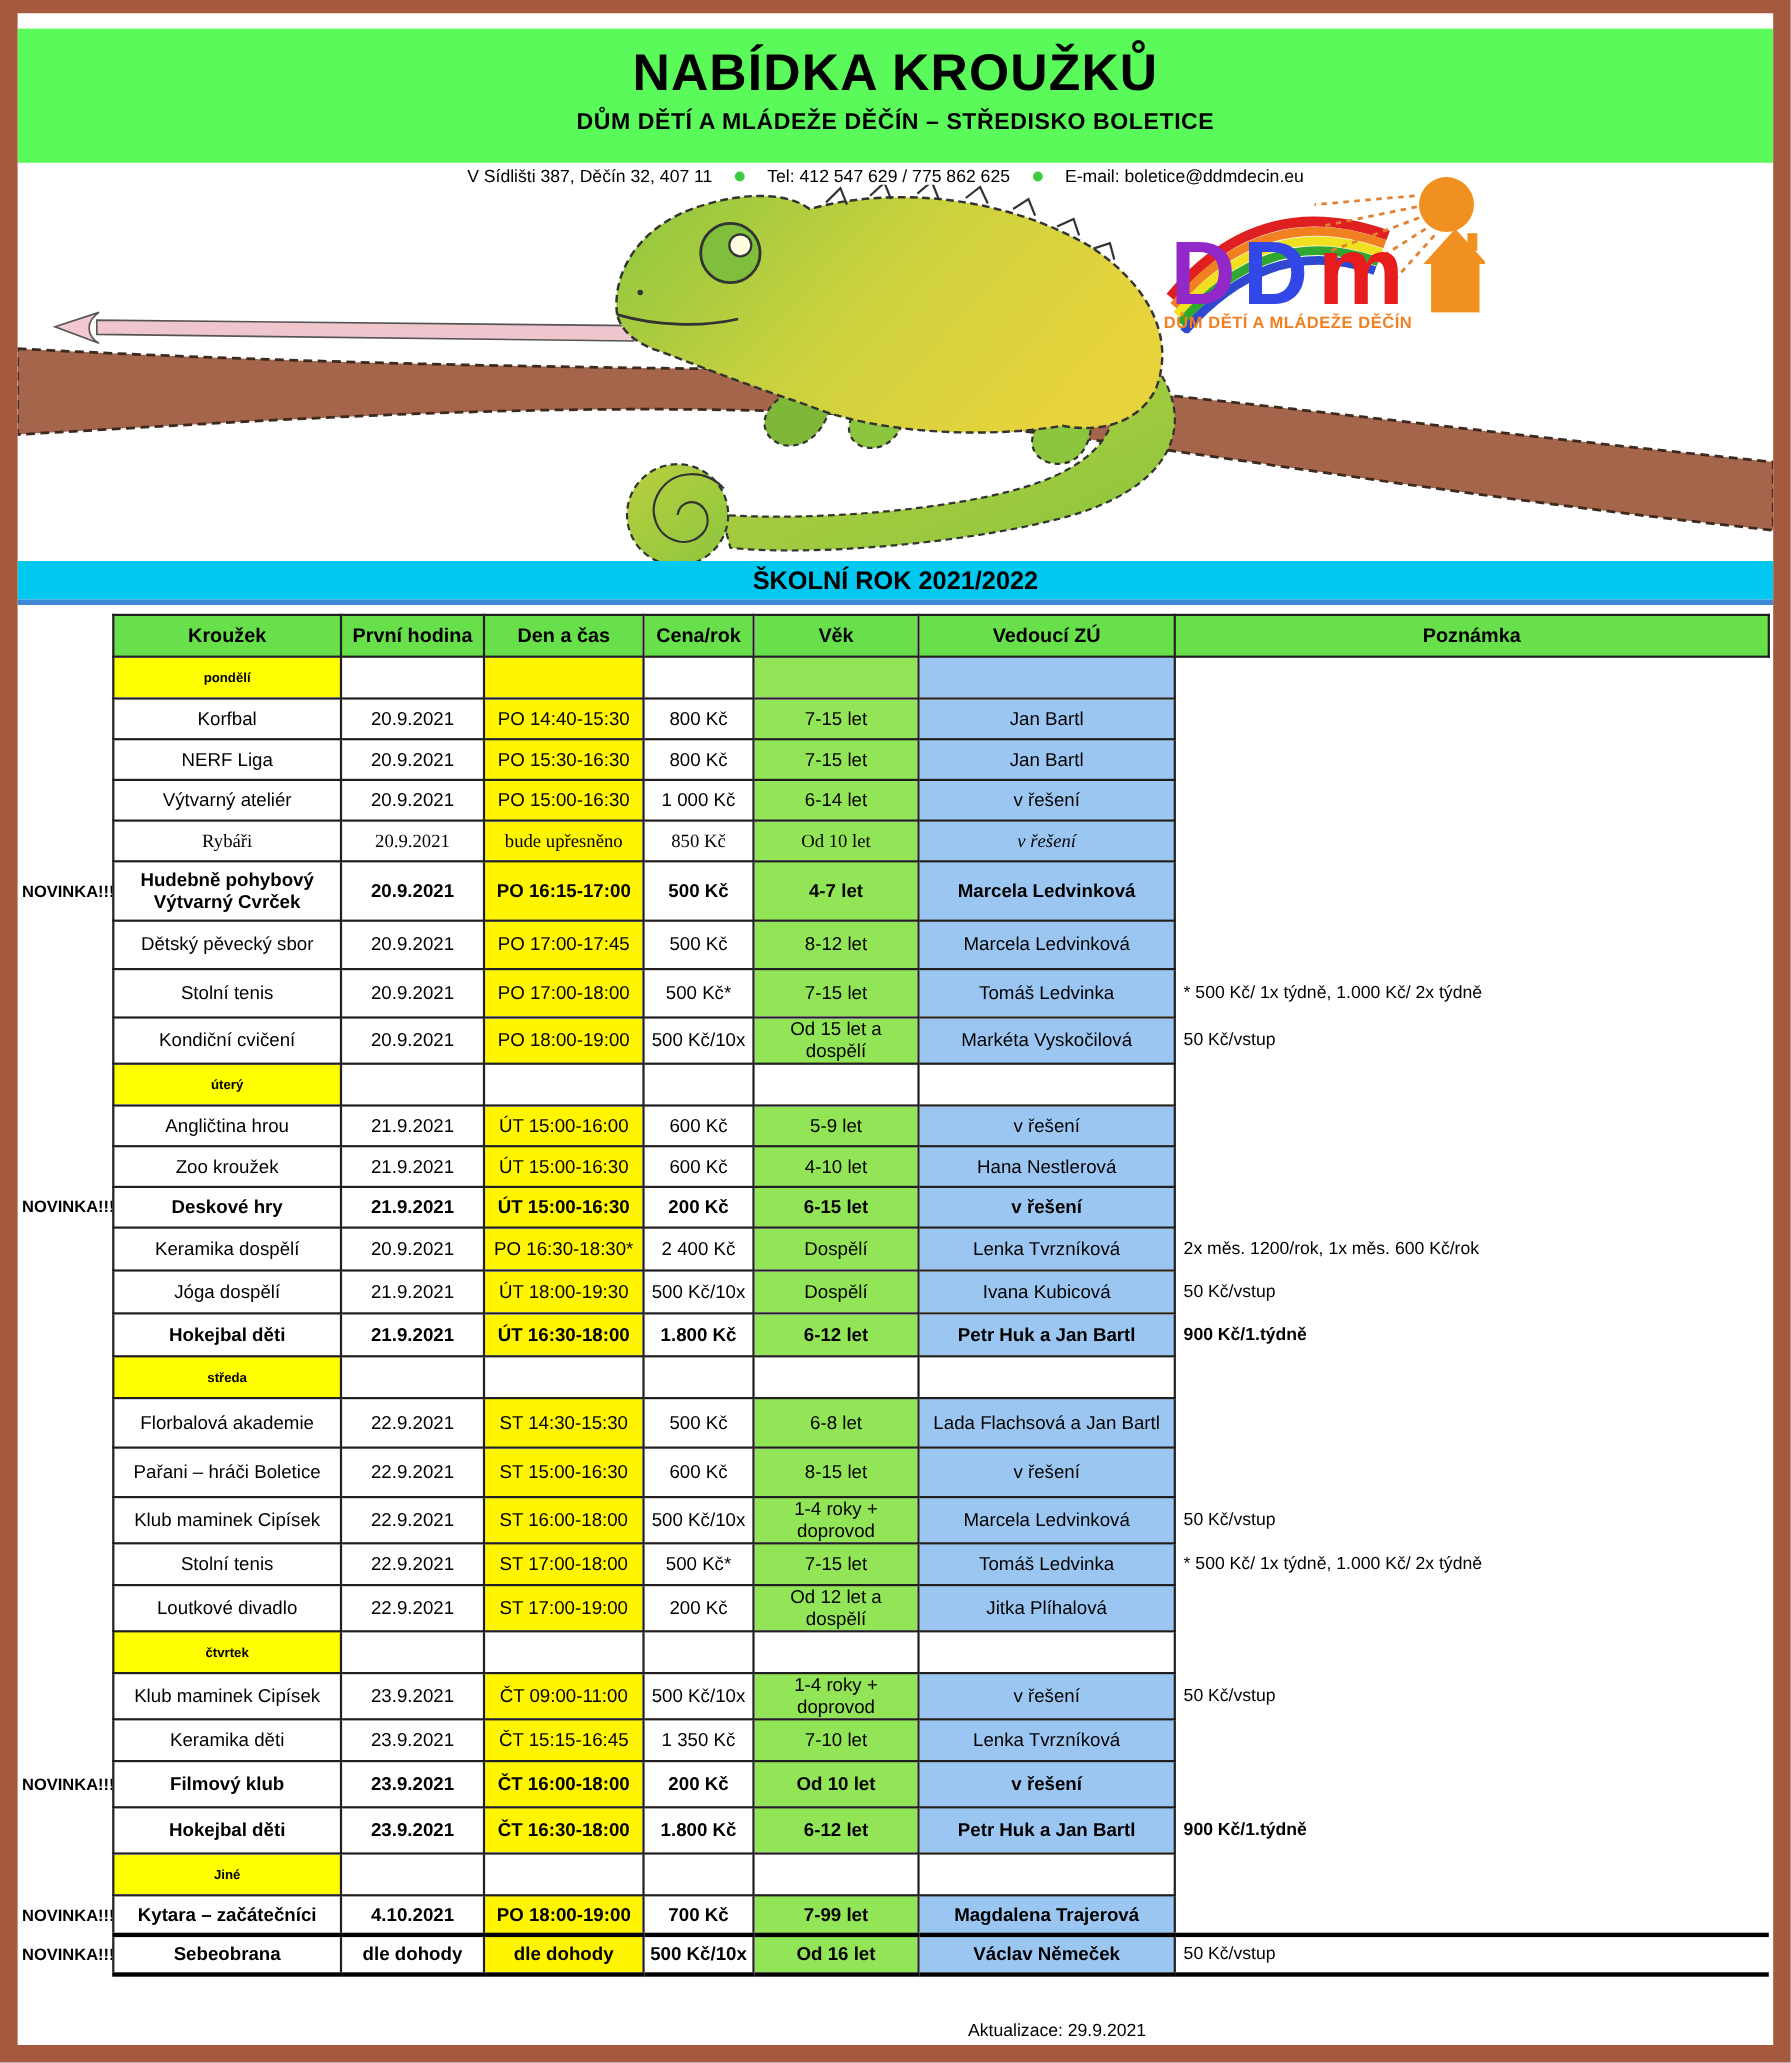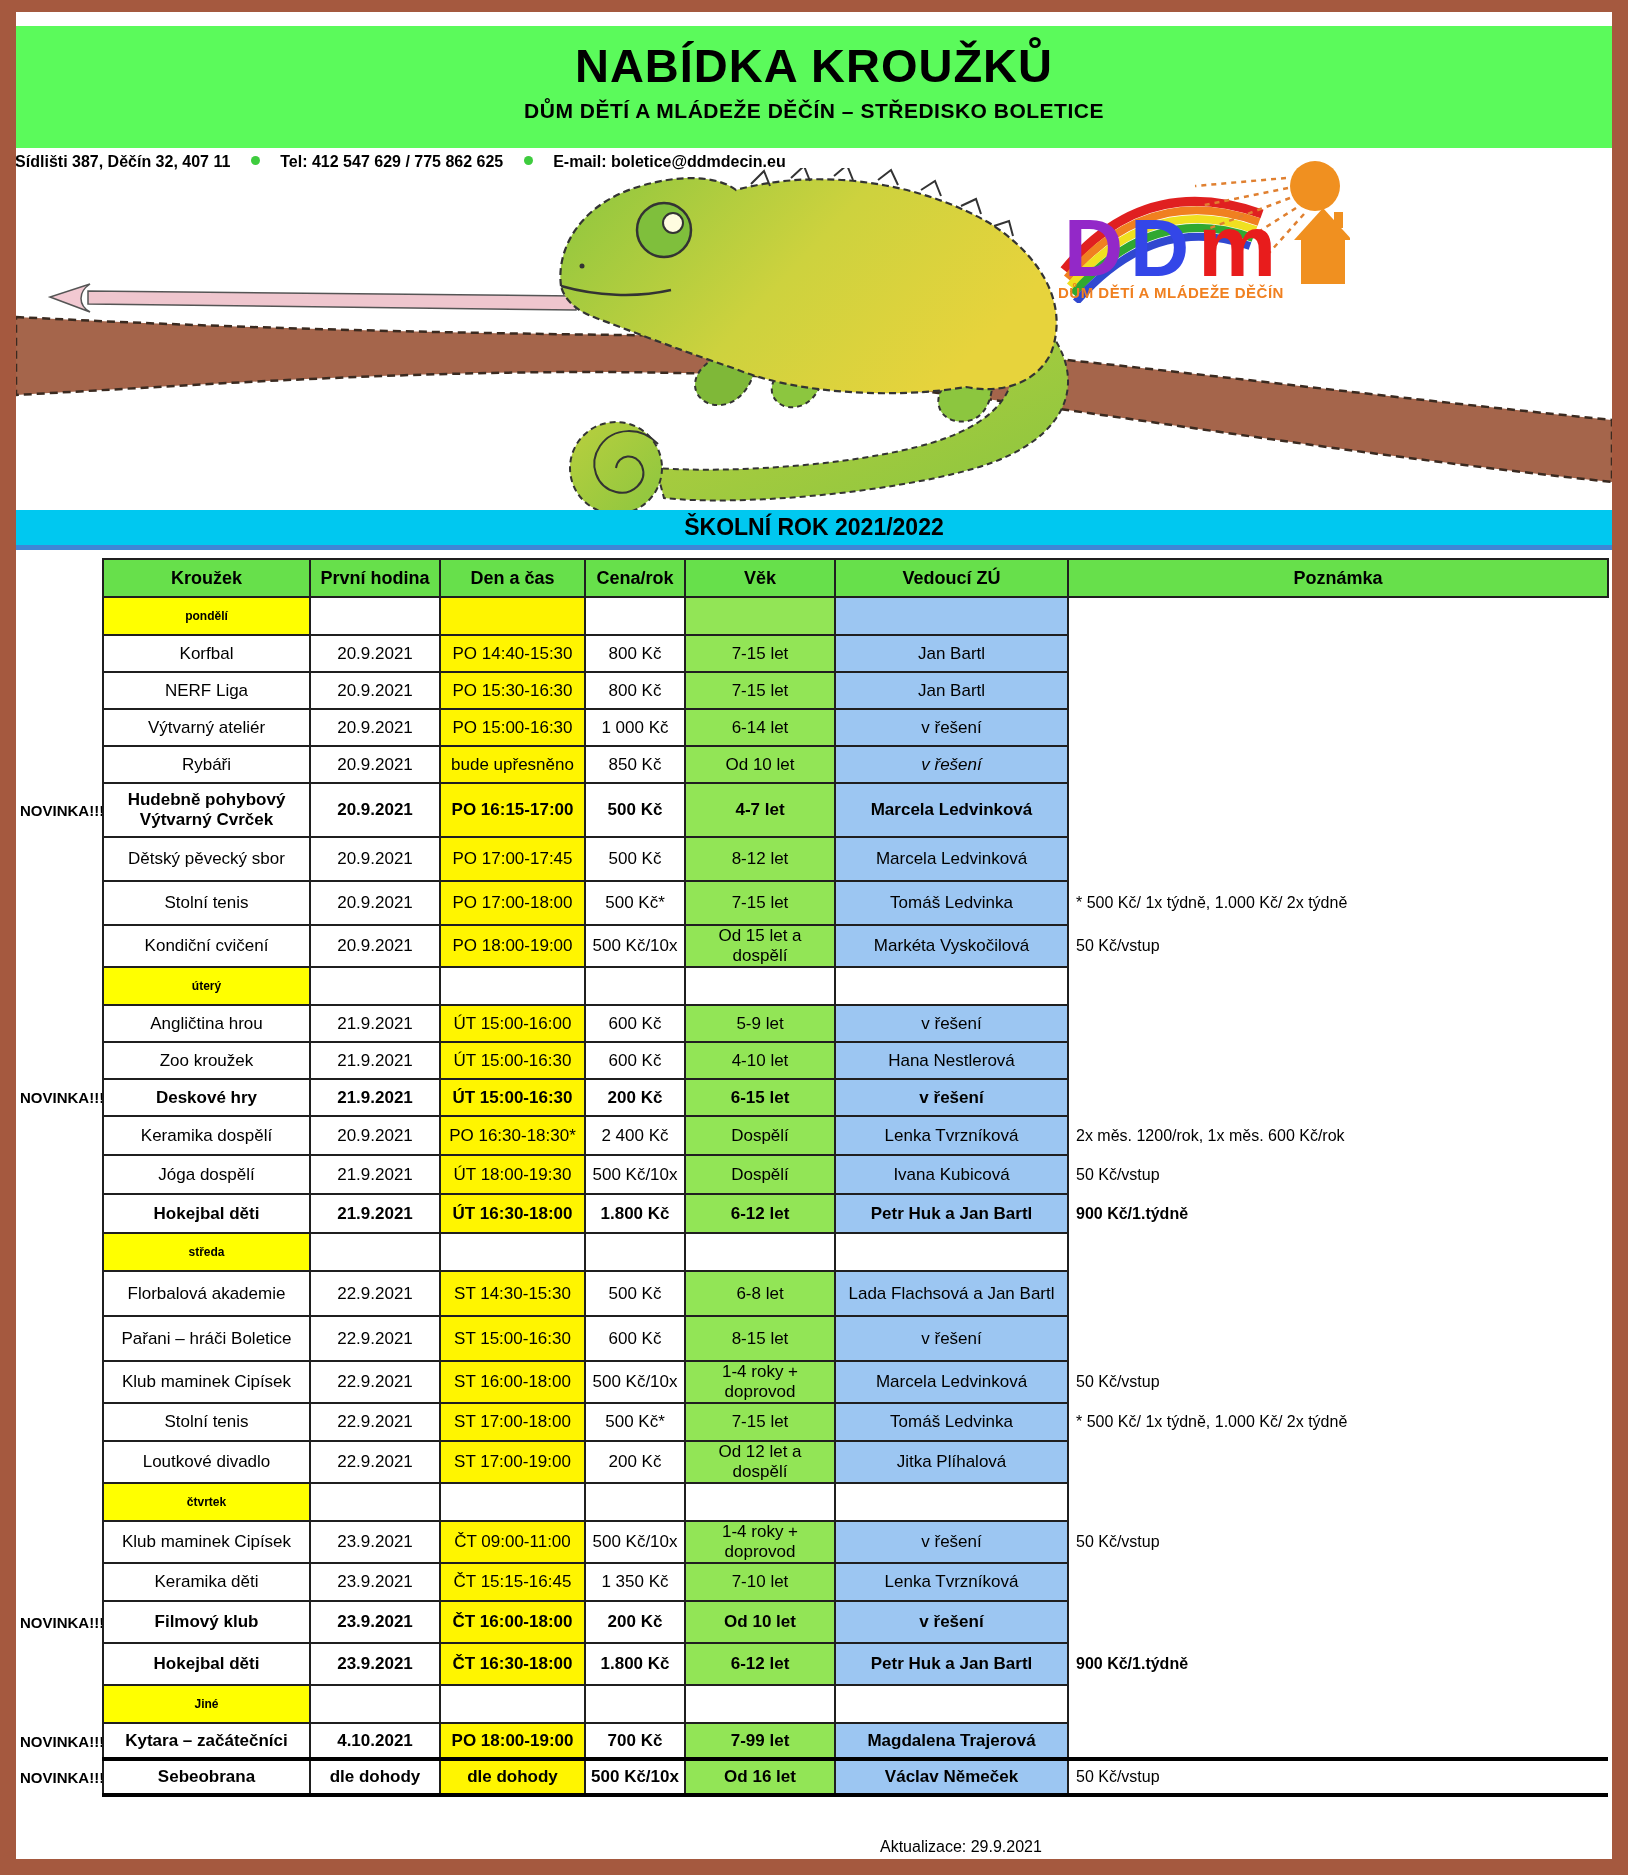--- a/index.html
+++ b/index.html
@@ -4,21 +4,21 @@
 <style>
   html,body{margin:0;padding:0;background:#888;}
   .canvas{position:relative;width:1628px;height:1875px;background:#ffffff;overflow:hidden;
           font-family:"Liberation Sans", sans-serif;color:#000;}
   .frame{position:absolute;inset:0;border:16px solid #a5593f;border-top-width:12px;z-index:60;pointer-events:none;}
 
   .green-band{position:absolute;left:16px;right:16px;top:26px;height:122px;background:#5bfa5b;text-align:center;z-index:2;}
   .title{padding-top:12px;font-size:47px;font-weight:bold;letter-spacing:1px;}
   .subtitle{margin-top:6px;font-size:21px;font-weight:bold;letter-spacing:.5px;}
 
-  .contact{position:absolute;left:0;right:18px;top:152px;text-align:left;font-size:16px;z-index:2;font-weight:bold;}
+  .contact{position:absolute;left:0;right:18px;top:152px;text-align:center;font-size:16px;z-index:2;}
   .contact .seg{vertical-align:middle;}
   .dot{display:inline-block;width:9px;height:9px;border-radius:50%;background:#3ecc3e;margin:0 16px 2px 16px;vertical-align:middle;}
 
   .art{position:absolute;left:16px;top:168px;width:1596px;height:362px;z-index:3;}
   .logo{position:absolute;left:1050px;top:158px;width:300px;height:145px;z-index:4;}
 
   .cyan-band{position:absolute;left:16px;right:16px;top:510px;height:35px;background:#00c8f0;z-index:5;
              text-align:center;line-height:35px;font-size:23px;font-weight:bold;}
   .blue-line{position:absolute;left:16px;right:16px;top:545px;height:5px;background:#3e86d6;z-index:5;}
 
@@ -187,21 +187,21 @@
         <tr class="" style="height: 37px;">
           <td class="gut"></td>
           <td class="cell">Výtvarný ateliér</td>
           <td class="cell">20.9.2021</td>
           <td class="cell y">PO 15:00-16:30</td>
           <td class="cell">1 000 Kč</td>
           <td class="cell g">6-14 let</td>
           <td class="cell b">v řešení</td>
           <td class="poz"></td>
         </tr>
-        <tr class="" style="height: 37px;">
+        <tr class="" style="height: 37px; font-family: Liberation Serif, serif;">
           <td class="gut"></td>
           <td class="cell">Rybáři</td>
           <td class="cell">20.9.2021</td>
           <td class="cell y">bude upřesněno</td>
           <td class="cell">850 Kč</td>
           <td class="cell g">Od 10 let</td>
           <td class="cell b it">v řešení</td>
           <td class="poz"></td>
         </tr>
         <tr class="bold" style="height: 54px;">

